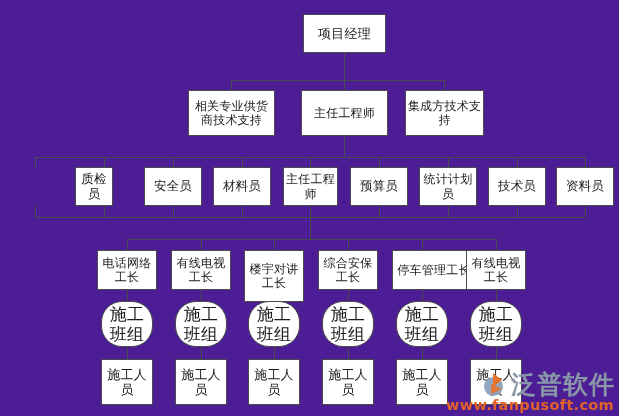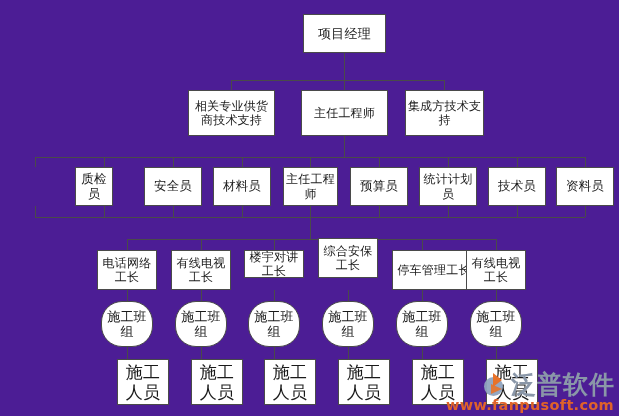--- a/index.html
+++ b/index.html
@@ -35,22 +35,22 @@
   }
   .node .label {
     display: block;
     width: 100%;
     padding: 0 1px;
   }
   .n-root  { font-size: 13px; }
   .n-r2    { font-size: 12px; }
   .n-r3    { font-size: 12.5px; }
   .n-r4    { font-size: 12px; }
-  .n-r5    { font-size: 13px; border-radius: 21px; }
-  .n-r6    { font-size: 17px; margin-left: 16px; }
+  .n-r5    { font-size: 17px; border-radius: 21px; }
+  .n-r6    { font-size: 13px; }
 
   .conn {
     position: absolute;
     background: #4a4a4a;
     z-index: 1;
   }
   .conn.h { height: 1px; }
   .conn.v { width: 1px; }
 
   
@@ -214,24 +214,24 @@
   <div class="node n-r3" style="left:556px; top:167px; width:58px; height:39px;">
     <span class="label">资料员</span>
   </div>
 
   <div class="node n-r4" style="left:97px; top:250px; width:60px; height:40px;">
     <span class="label">电话网络工长</span>
   </div>
   <div class="node n-r4" style="left:171px; top:250px; width:60px; height:40px;">
     <span class="label">有线电视工长</span>
   </div>
-  <div class="node n-r4" style="left:244px; top:250px; width:60px; height:28px;">
+  <div class="node n-r4" style="left:244px; top:250px; width:60px; height:52px;">
     <span class="label">楼宇对讲工长</span>
   </div>
-  <div class="node n-r4" style="left:318px; top:238px; width:60px; height:40px;">
+  <div class="node n-r4" style="left:318px; top:250px; width:60px; height:40px;">
     <span class="label">综合安保工长</span>
   </div>
   <div class="node n-r4" style="left:392px; top:250px; width:84px; height:40px;">
     <span class="label">停车管理工长</span>
   </div>
   <div class="node n-r4" style="left:466px; top:250px; width:60px; height:40px;">
     <span class="label">有线电视工长</span>
   </div>
 
   <div class="node n-r5" style="left:101px; top:301px; width:52px; height:46px;">

